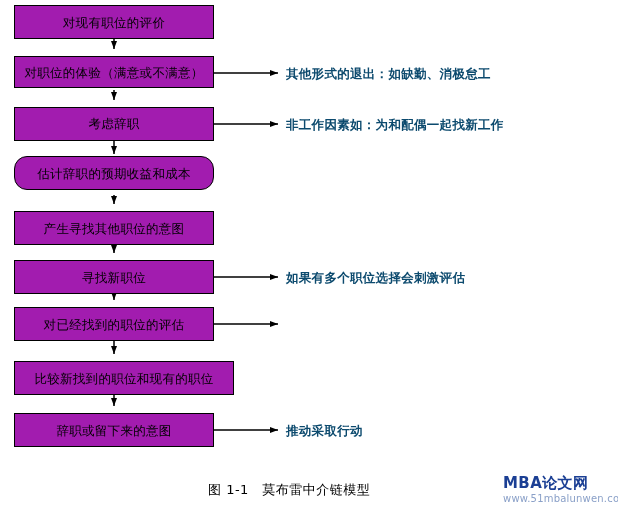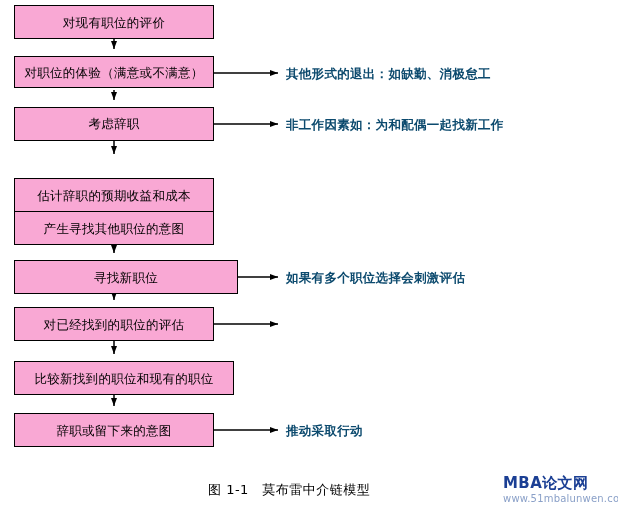--- a/index.html
+++ b/index.html
@@ -20,21 +20,21 @@
     position: absolute;
     left: 0;
     top: 0;
     width: 618px;
     height: 505px;
   }
 
   .node {
     position: absolute;
     border: 1.5px solid #000000;
-    background: #f9a8d4;
+    background: #a21caf;
     box-sizing: border-box;
     display: flex;
     align-items: center;
     justify-content: center;
     font-size: 12.5px;
     line-height: 1.2;
     letter-spacing: 0.3px;
     white-space: nowrap;
     color: #000000;
   }
@@ -117,27 +117,27 @@
 
   <div class="node" style="left:14px;top:5px;width:200px;height:34px;">
     <span>对现有职位的评价</span>
   </div>
   <div class="node" style="left:14px;top:56px;width:200px;height:32px;">
     <span>对职位的体验（满意或不满意）</span>
   </div>
   <div class="node" style="left:14px;top:107px;width:200px;height:34px;font-family:Liberation Serif, serif;">
     <span>考虑辞职</span>
   </div>
-  <div class="node" style="left:14px;top:178px;width:200px;height:34px;">
+  <div class="node" style="left:14px;top:156px;width:200px;height:34px;border-radius:13px;">
     <span>估计辞职的预期收益和成本</span>
   </div>
   <div class="node" style="left:14px;top:211px;width:200px;height:34px;">
     <span>产生寻找其他职位的意图</span>
   </div>
-  <div class="node" style="left:14px;top:260px;width:224px;height:34px;">
+  <div class="node" style="left:14px;top:260px;width:200px;height:34px;">
     <span>寻找新职位</span>
   </div>
   <div class="node" style="left:14px;top:307px;width:200px;height:34px;">
     <span>对已经找到的职位的评估</span>
   </div>
   <div class="node" style="left:14px;top:361px;width:220px;height:34px;">
     <span>比较新找到的职位和现有的职位</span>
   </div>
   <div class="node" style="left:14px;top:413px;width:200px;height:34px;">
     <span>辞职或留下来的意图</span>

